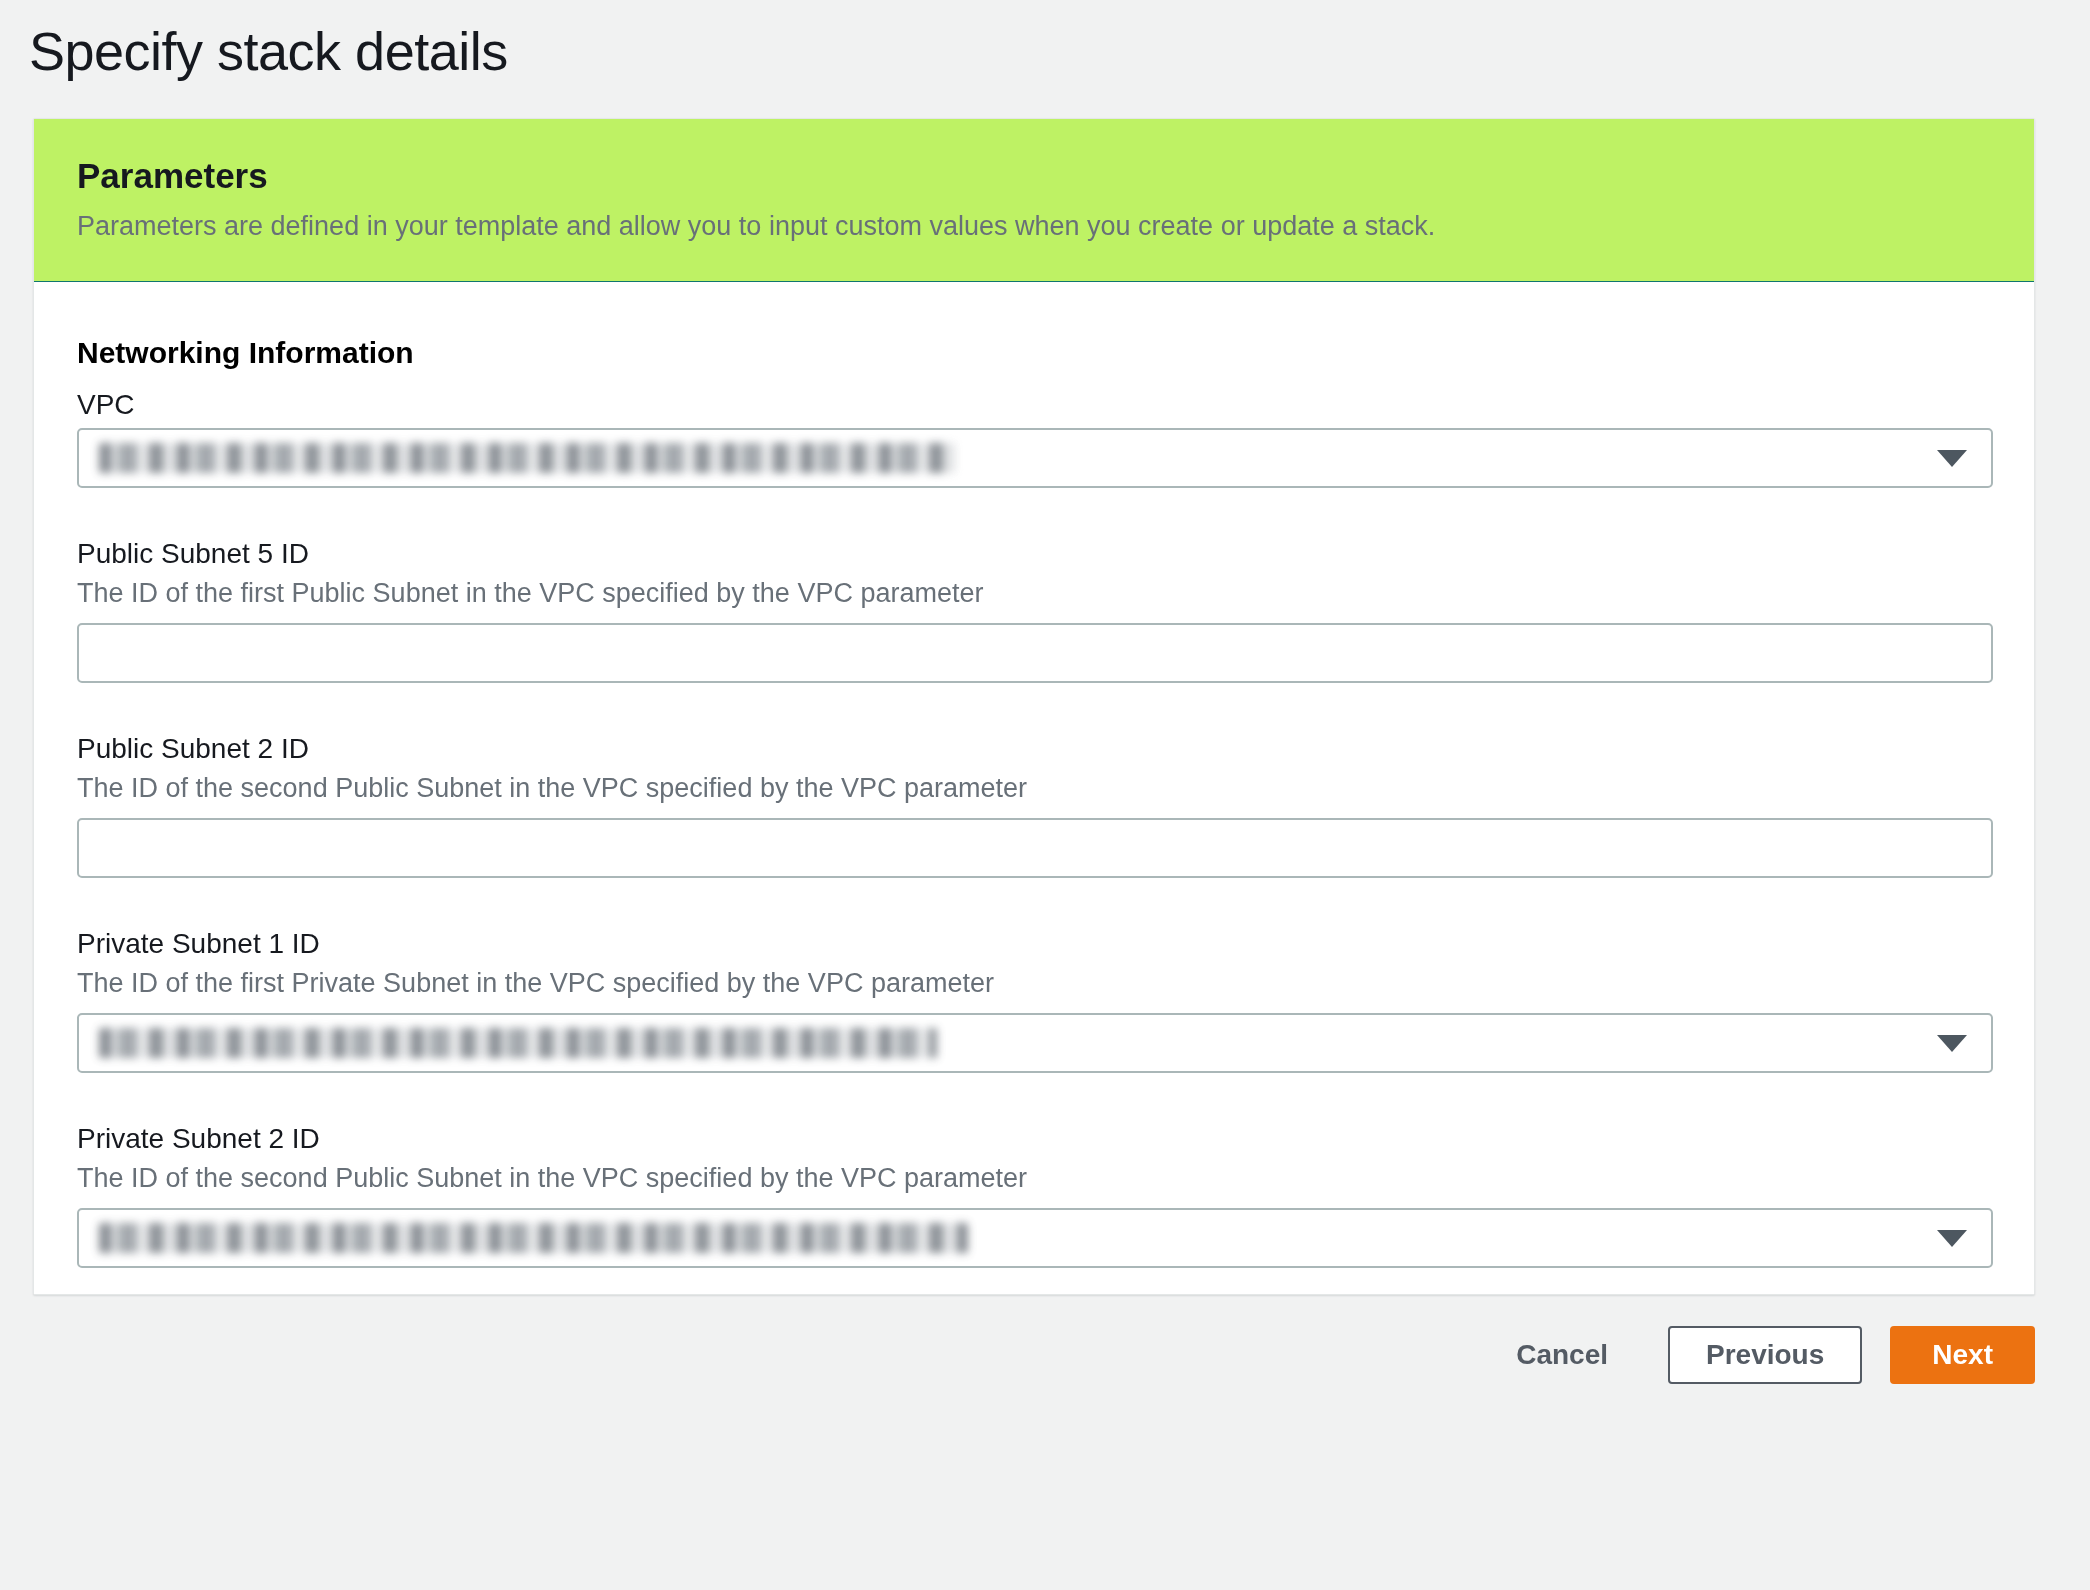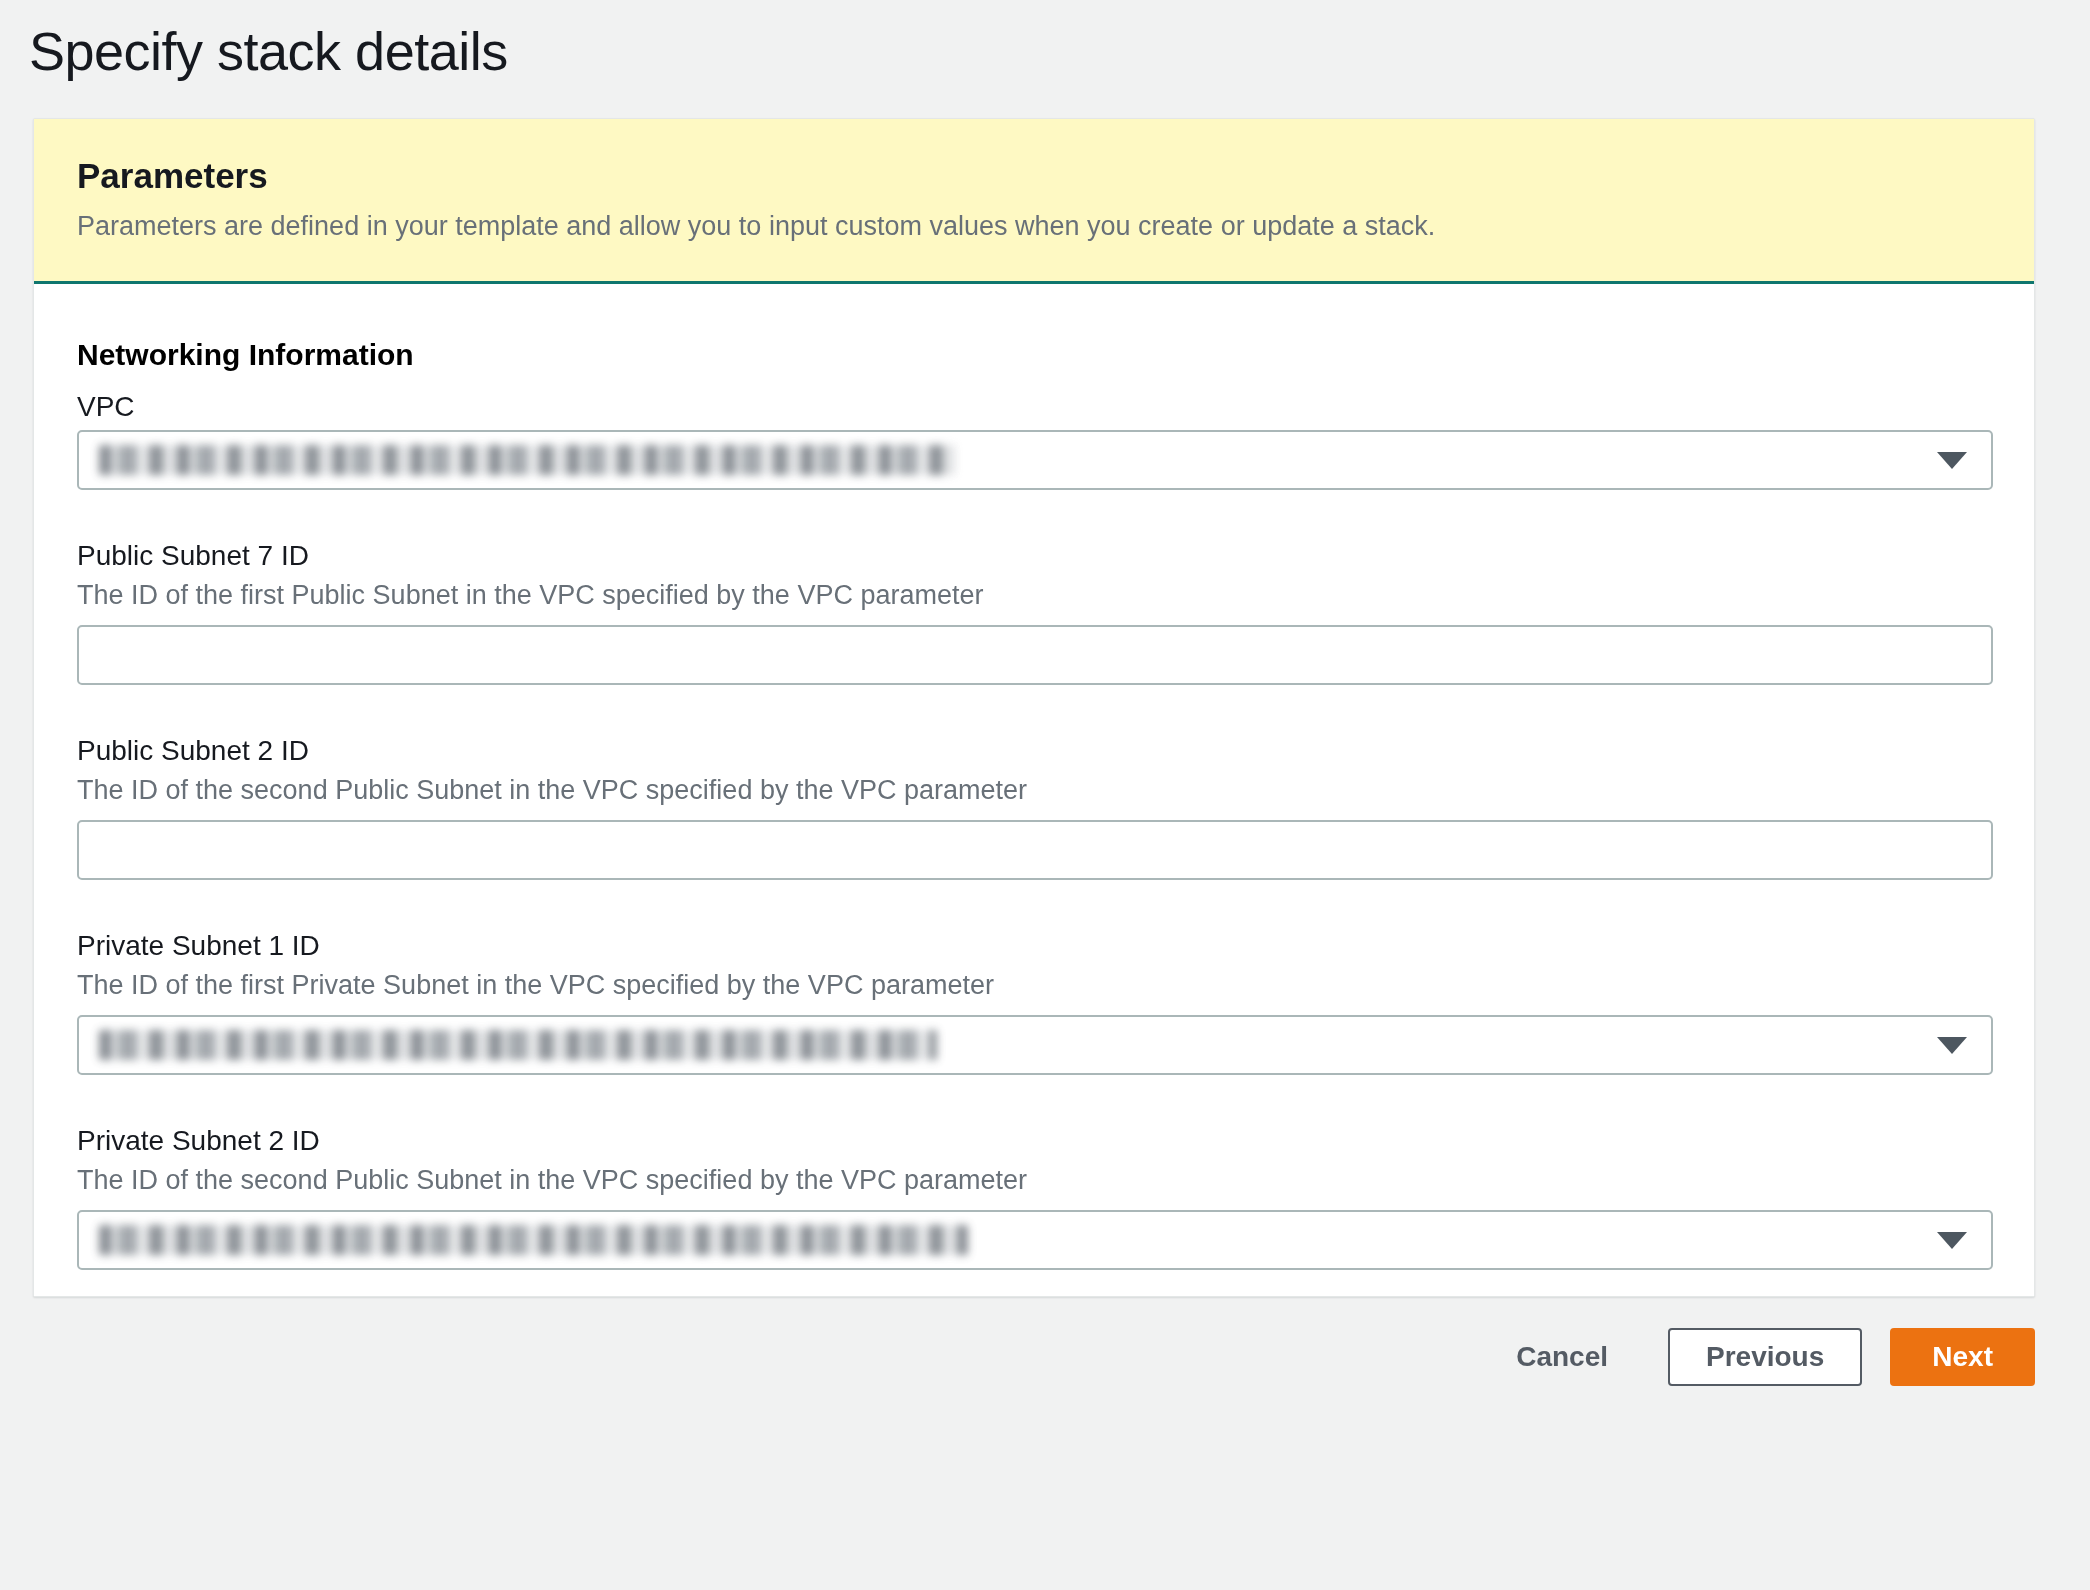--- a/index.html
+++ b/index.html
@@ -20,22 +20,22 @@
   }
   .card {
     width: 2002px;
     margin: 32px 0 0 33px;
     background: #ffffff;
     border: 1px solid #e4e7e7;
     border-radius: 2px;
     box-shadow: 0 1px 2px rgba(0,28,36,0.12);
   }
   .card-header {
-    background: #fef9c3;
-    border-bottom: 3px solid #0f766e;
+    background: #bef264;
+    border-bottom: 1px solid #0f766e;
     padding: 36px 43px 38px 43px;
   }
   .card-header h2 {
     font-size: 35px;
     font-weight: 700;
     color: #16191f;
     line-height: 42px;
   }
   .card-header p {
     margin-top: 12px;
@@ -170,21 +170,21 @@
     <div class="field-group">
       <div class="field-label">VPC</div>
       <div class="control" role="combobox" aria-expanded="false">
         <span class="redacted" style="width:856px;"></span>
         <span class="caret"></span>
       </div>
     </div>
 
 
     <div class="field-group">
-      <div class="field-label">Public Subnet 7 ID</div>
+      <div class="field-label">Public Subnet 5 ID</div>
       <div class="field-desc">The ID of the first Public Subnet in the VPC specified by the VPC parameter</div>
       <input type="text" class="control" placeholder="" style="">
     </div>
 
     <div class="field-group">
       <div class="field-label">Public Subnet 2 ID</div>
       <div class="field-desc">The ID of the second Public Subnet in the VPC specified by the VPC parameter</div>
       <input type="text" class="control" placeholder="" style="">
     </div>
 

